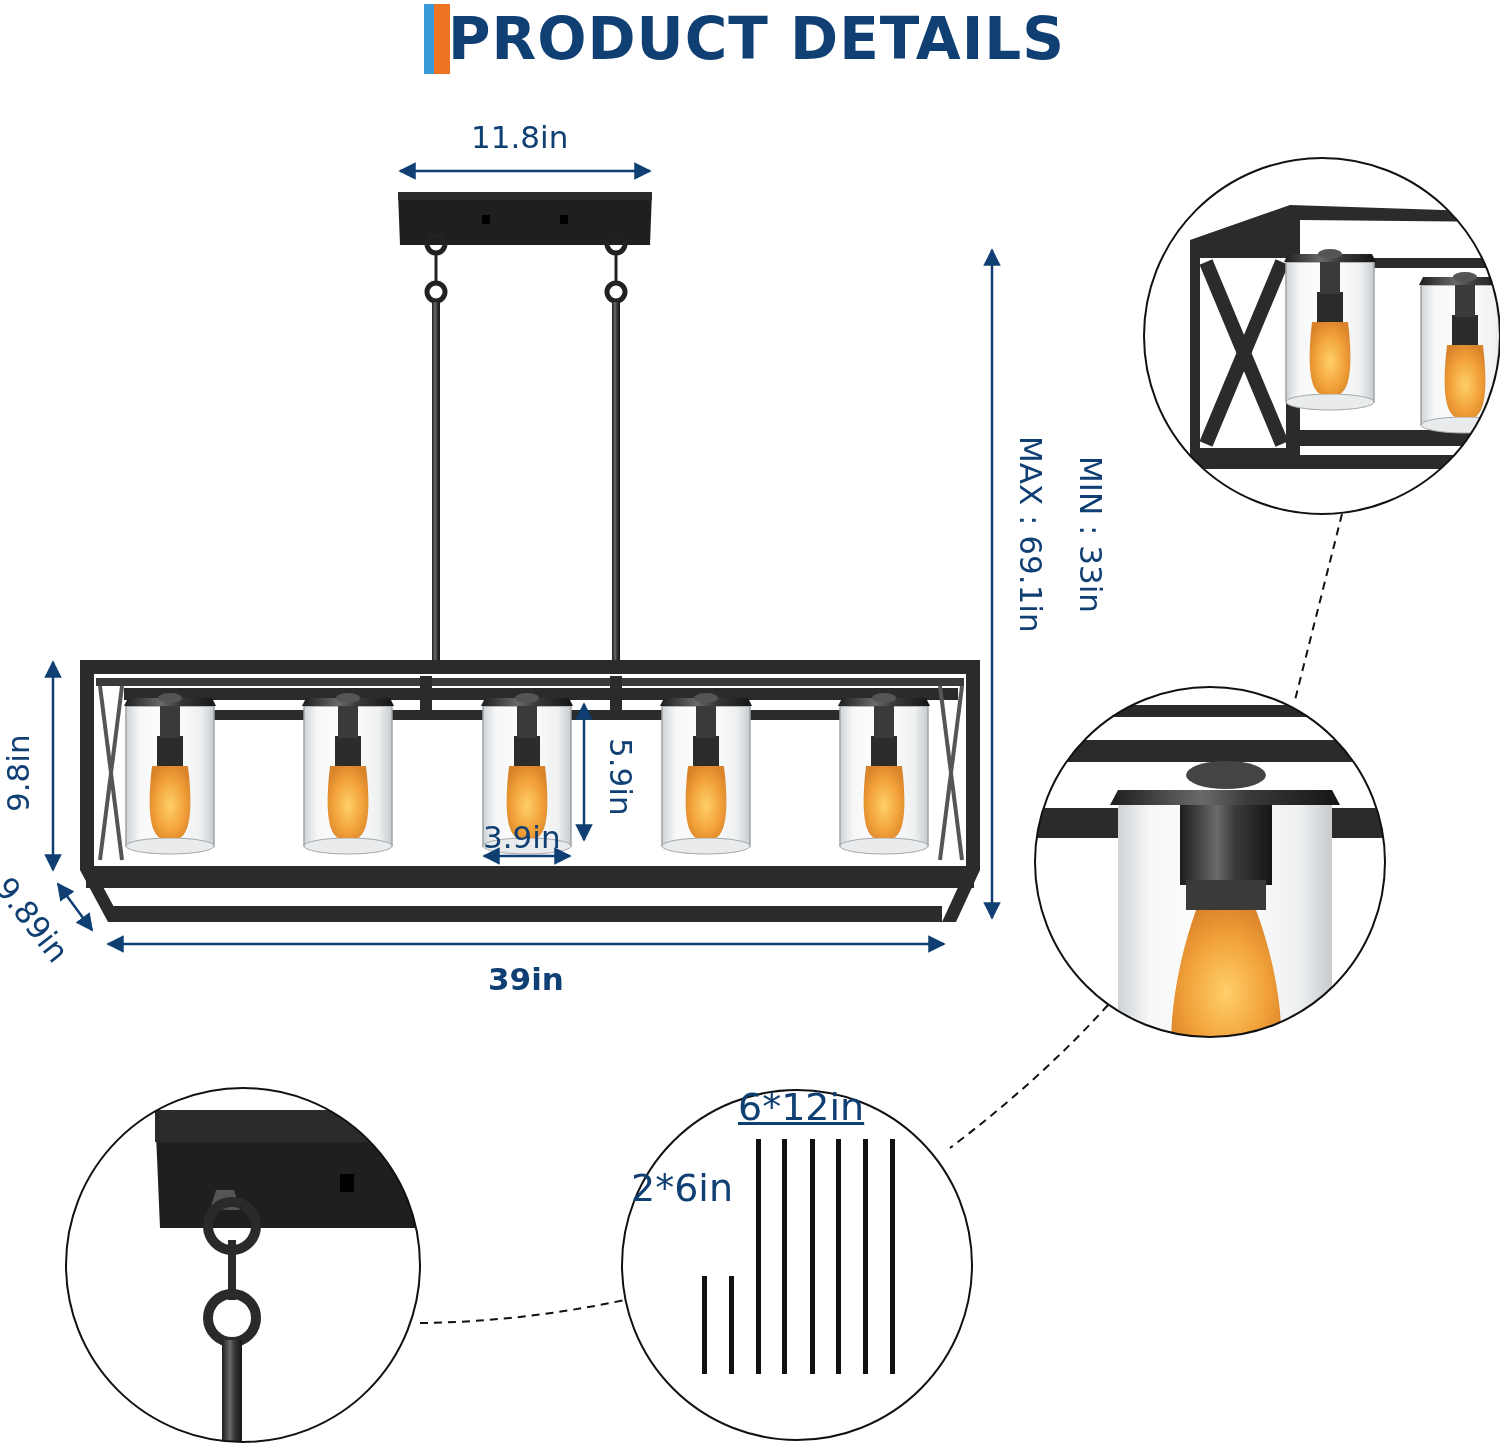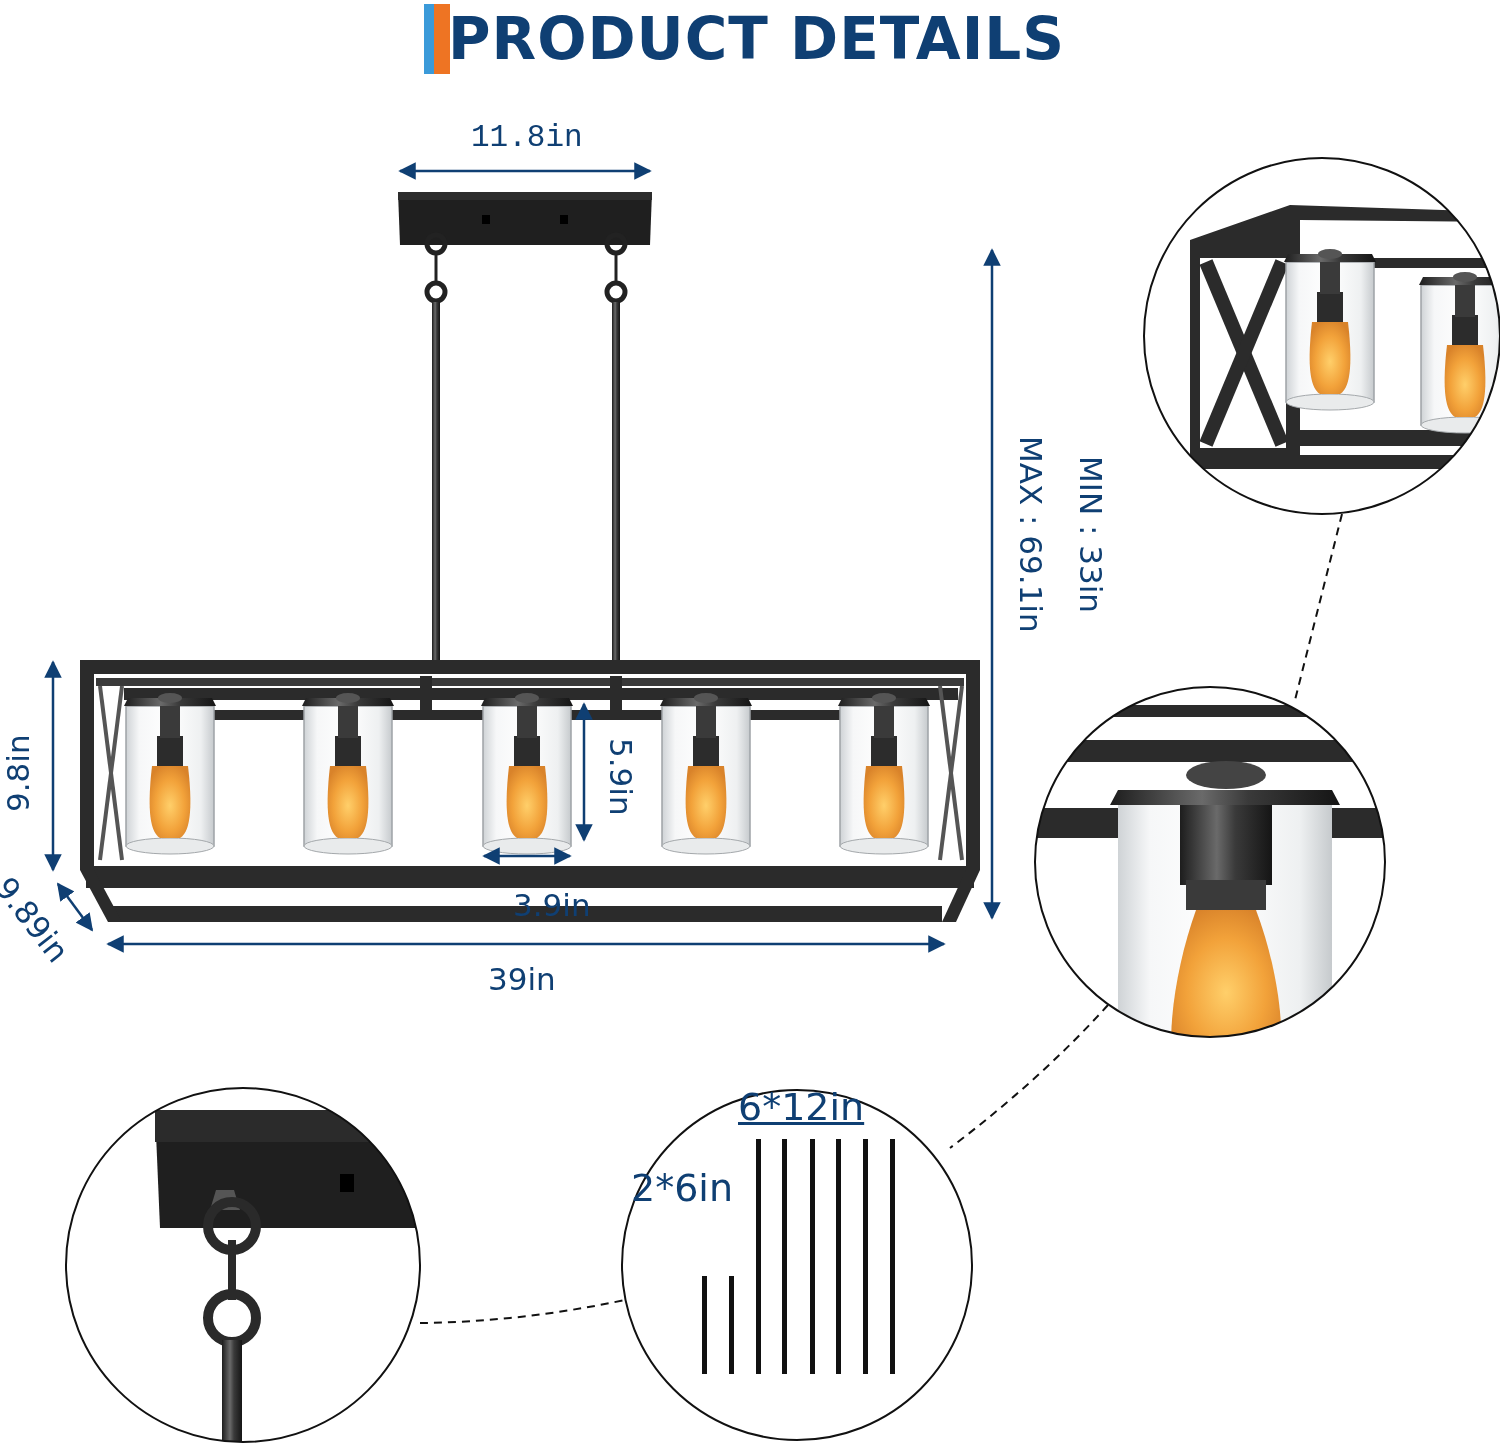--- a/index.html
+++ b/index.html
@@ -194,22 +194,22 @@
       <rect x="756" y="1139" width="5" height="235"></rect>
       <rect x="782" y="1139" width="5" height="235"></rect>
       <rect x="810" y="1139" width="5" height="235"></rect>
       <rect x="836" y="1139" width="5" height="235"></rect>
       <rect x="863" y="1139" width="5" height="235"></rect>
       <rect x="890" y="1139" width="5" height="235"></rect>
     </g>
   </g>
 </svg>
 
-<div class="abs dim" style="left:471px;top:122px;font-family:Liberation Mono, monospace;">11.8in</div>
+<div class="abs dim" style="left:471px;top:122px;">11.8in</div>
 <div class="abs dim vert" style="left:1106px;top:456px;transform:rotate(90deg);">MIN : 33in</div>
 <div class="abs dim vert" style="left:1046px;top:436px;transform:rotate(90deg);">MAX : 69.1in</div>
 <div class="abs dim vert" style="left:3px;top:812px;transform:rotate(-90deg);">9.8in</div>
 <div class="abs dim vert" style="left:14px;top:872px;transform:rotate(52deg);">9.89in</div>
-<div class="abs dim" style="left:488px;top:964px;">39in</div>
+<div class="abs dim" style="left:488px;top:964px;font-weight:bold;">39in</div>
 <div class="abs dim vert" style="left:636px;top:738px;transform:rotate(90deg);">5.9in</div>
-<div class="abs dim" style="left:483px;top:890px;margin-left:30px;">3.9in</div>
+<div class="abs dim" style="left:483px;top:822px;">3.9in</div>
 <div class="abs dim" style="left:738px;top:1088px;font-size:38px;text-decoration:underline;">6*12in</div>
 <div class="abs dim" style="left:631px;top:1169px;font-size:38px;">2*6in</div>
 
 </body></html>

